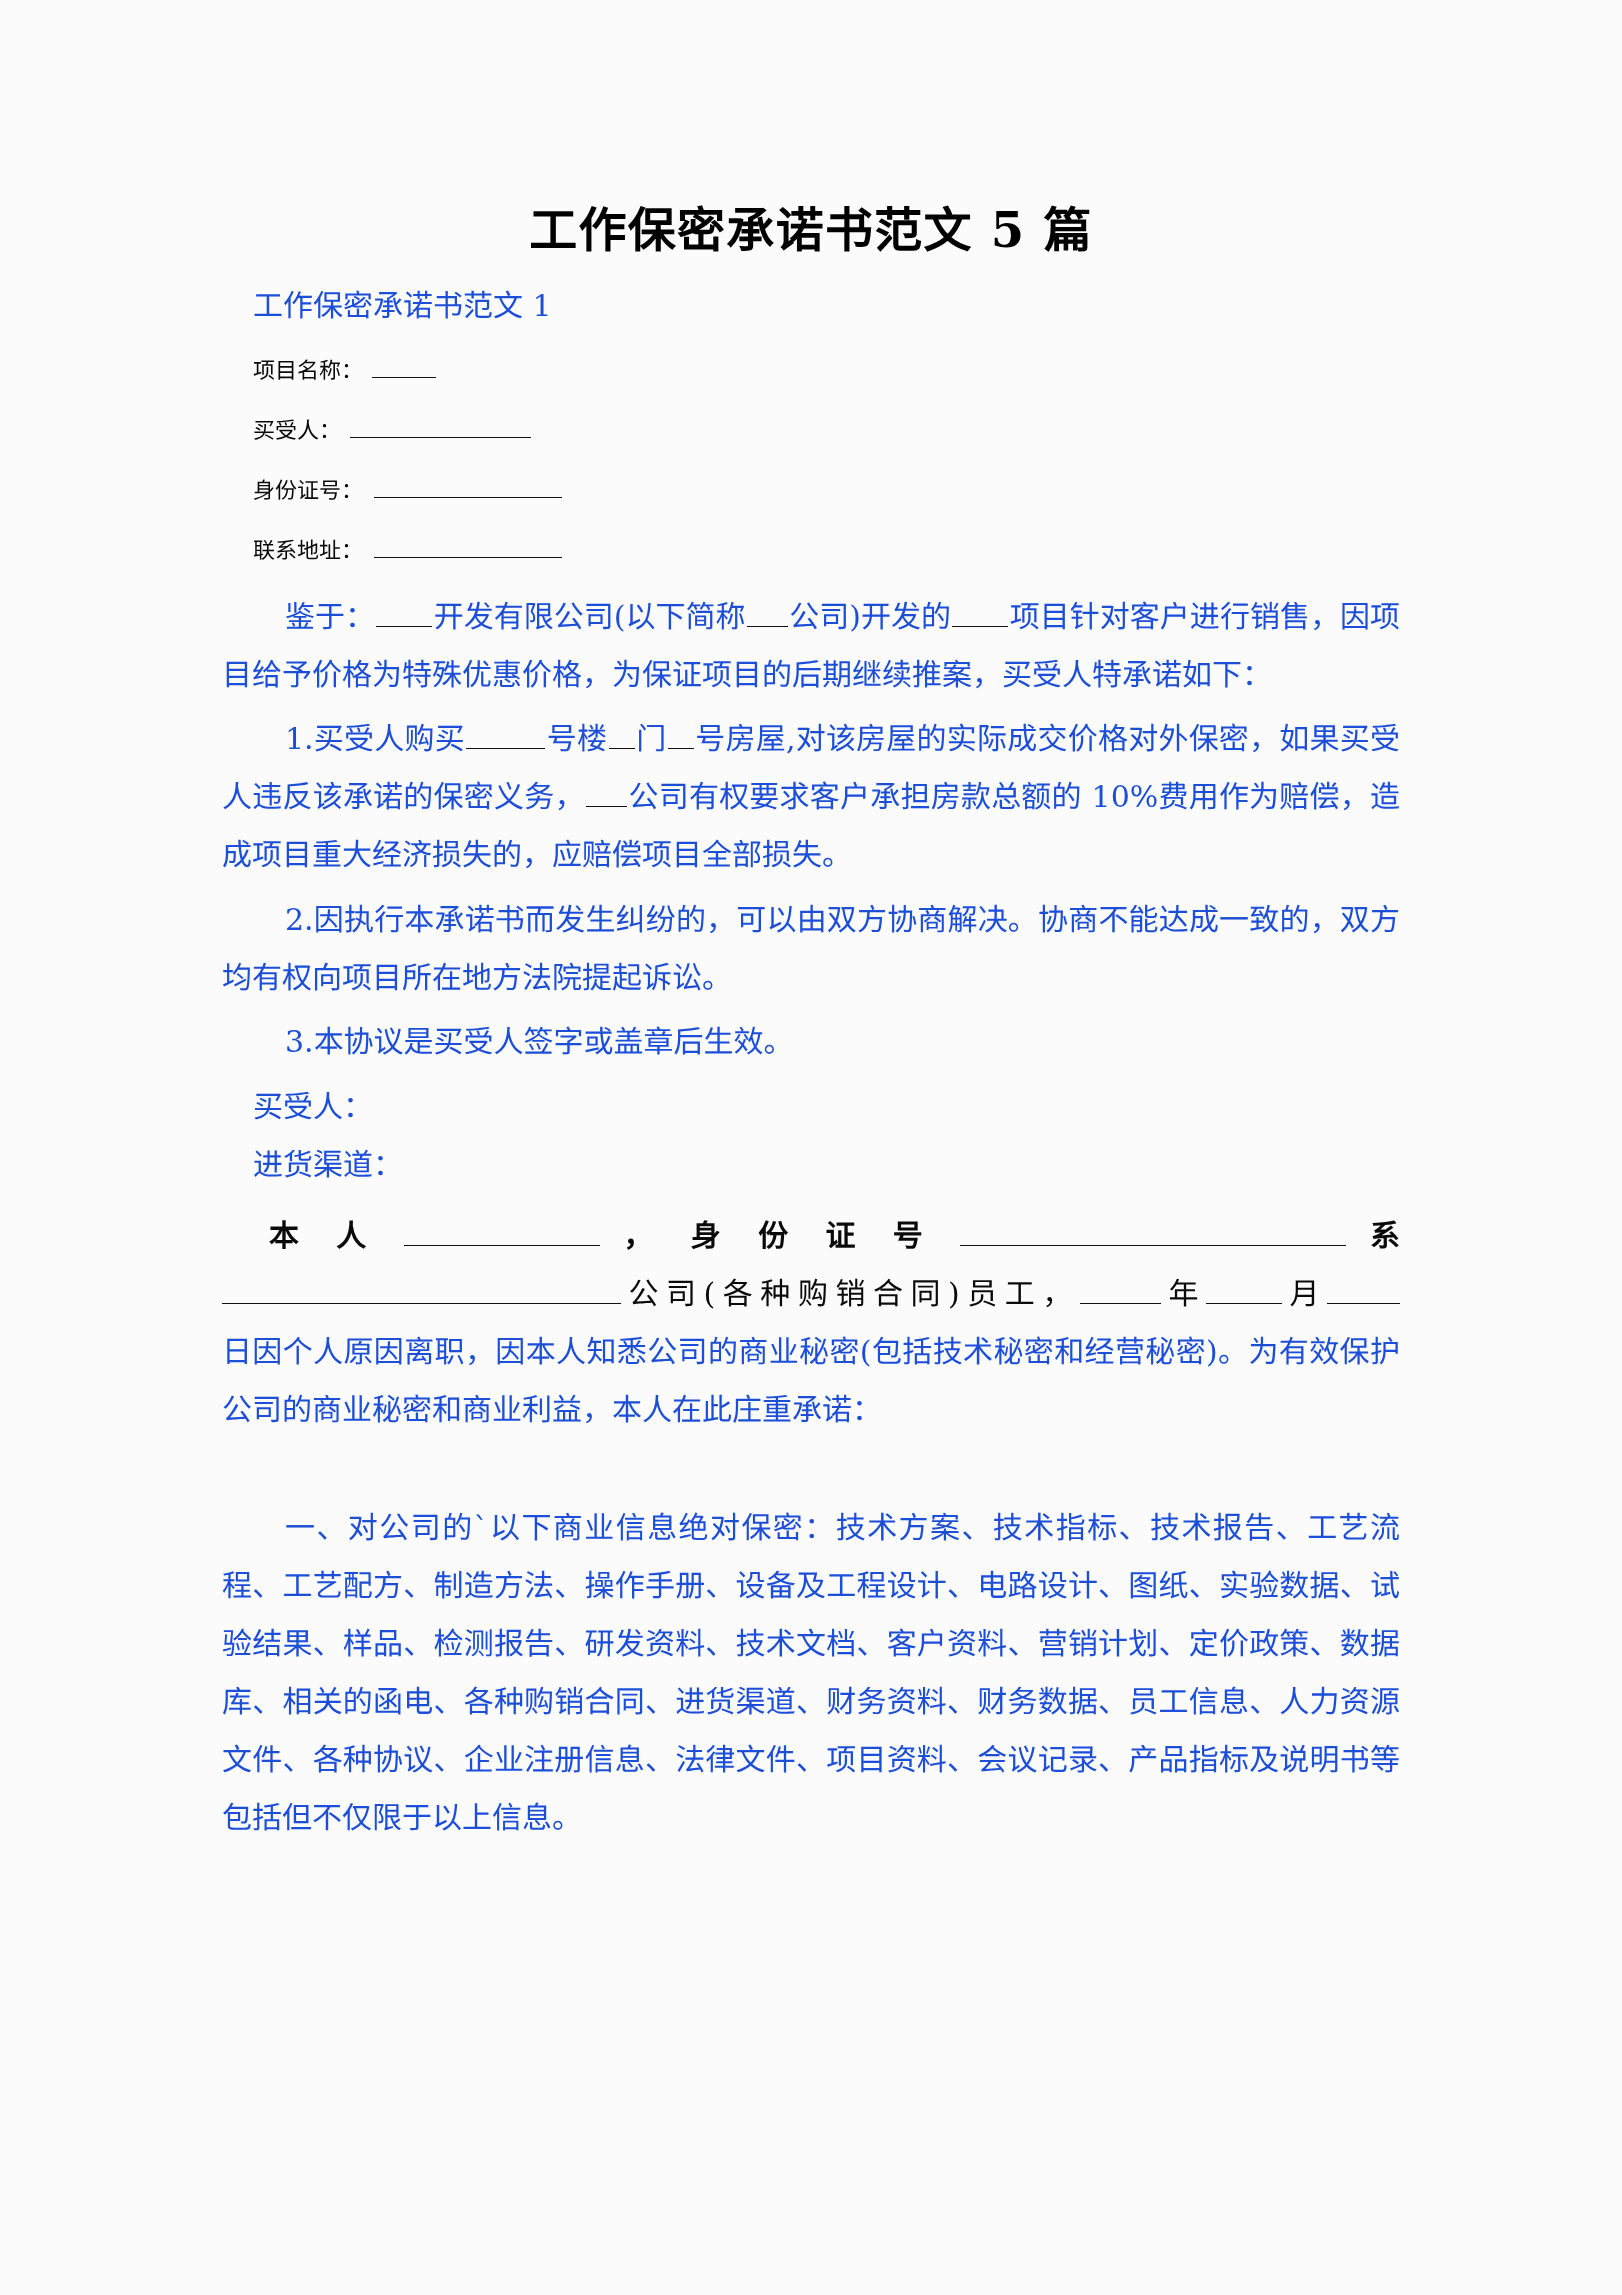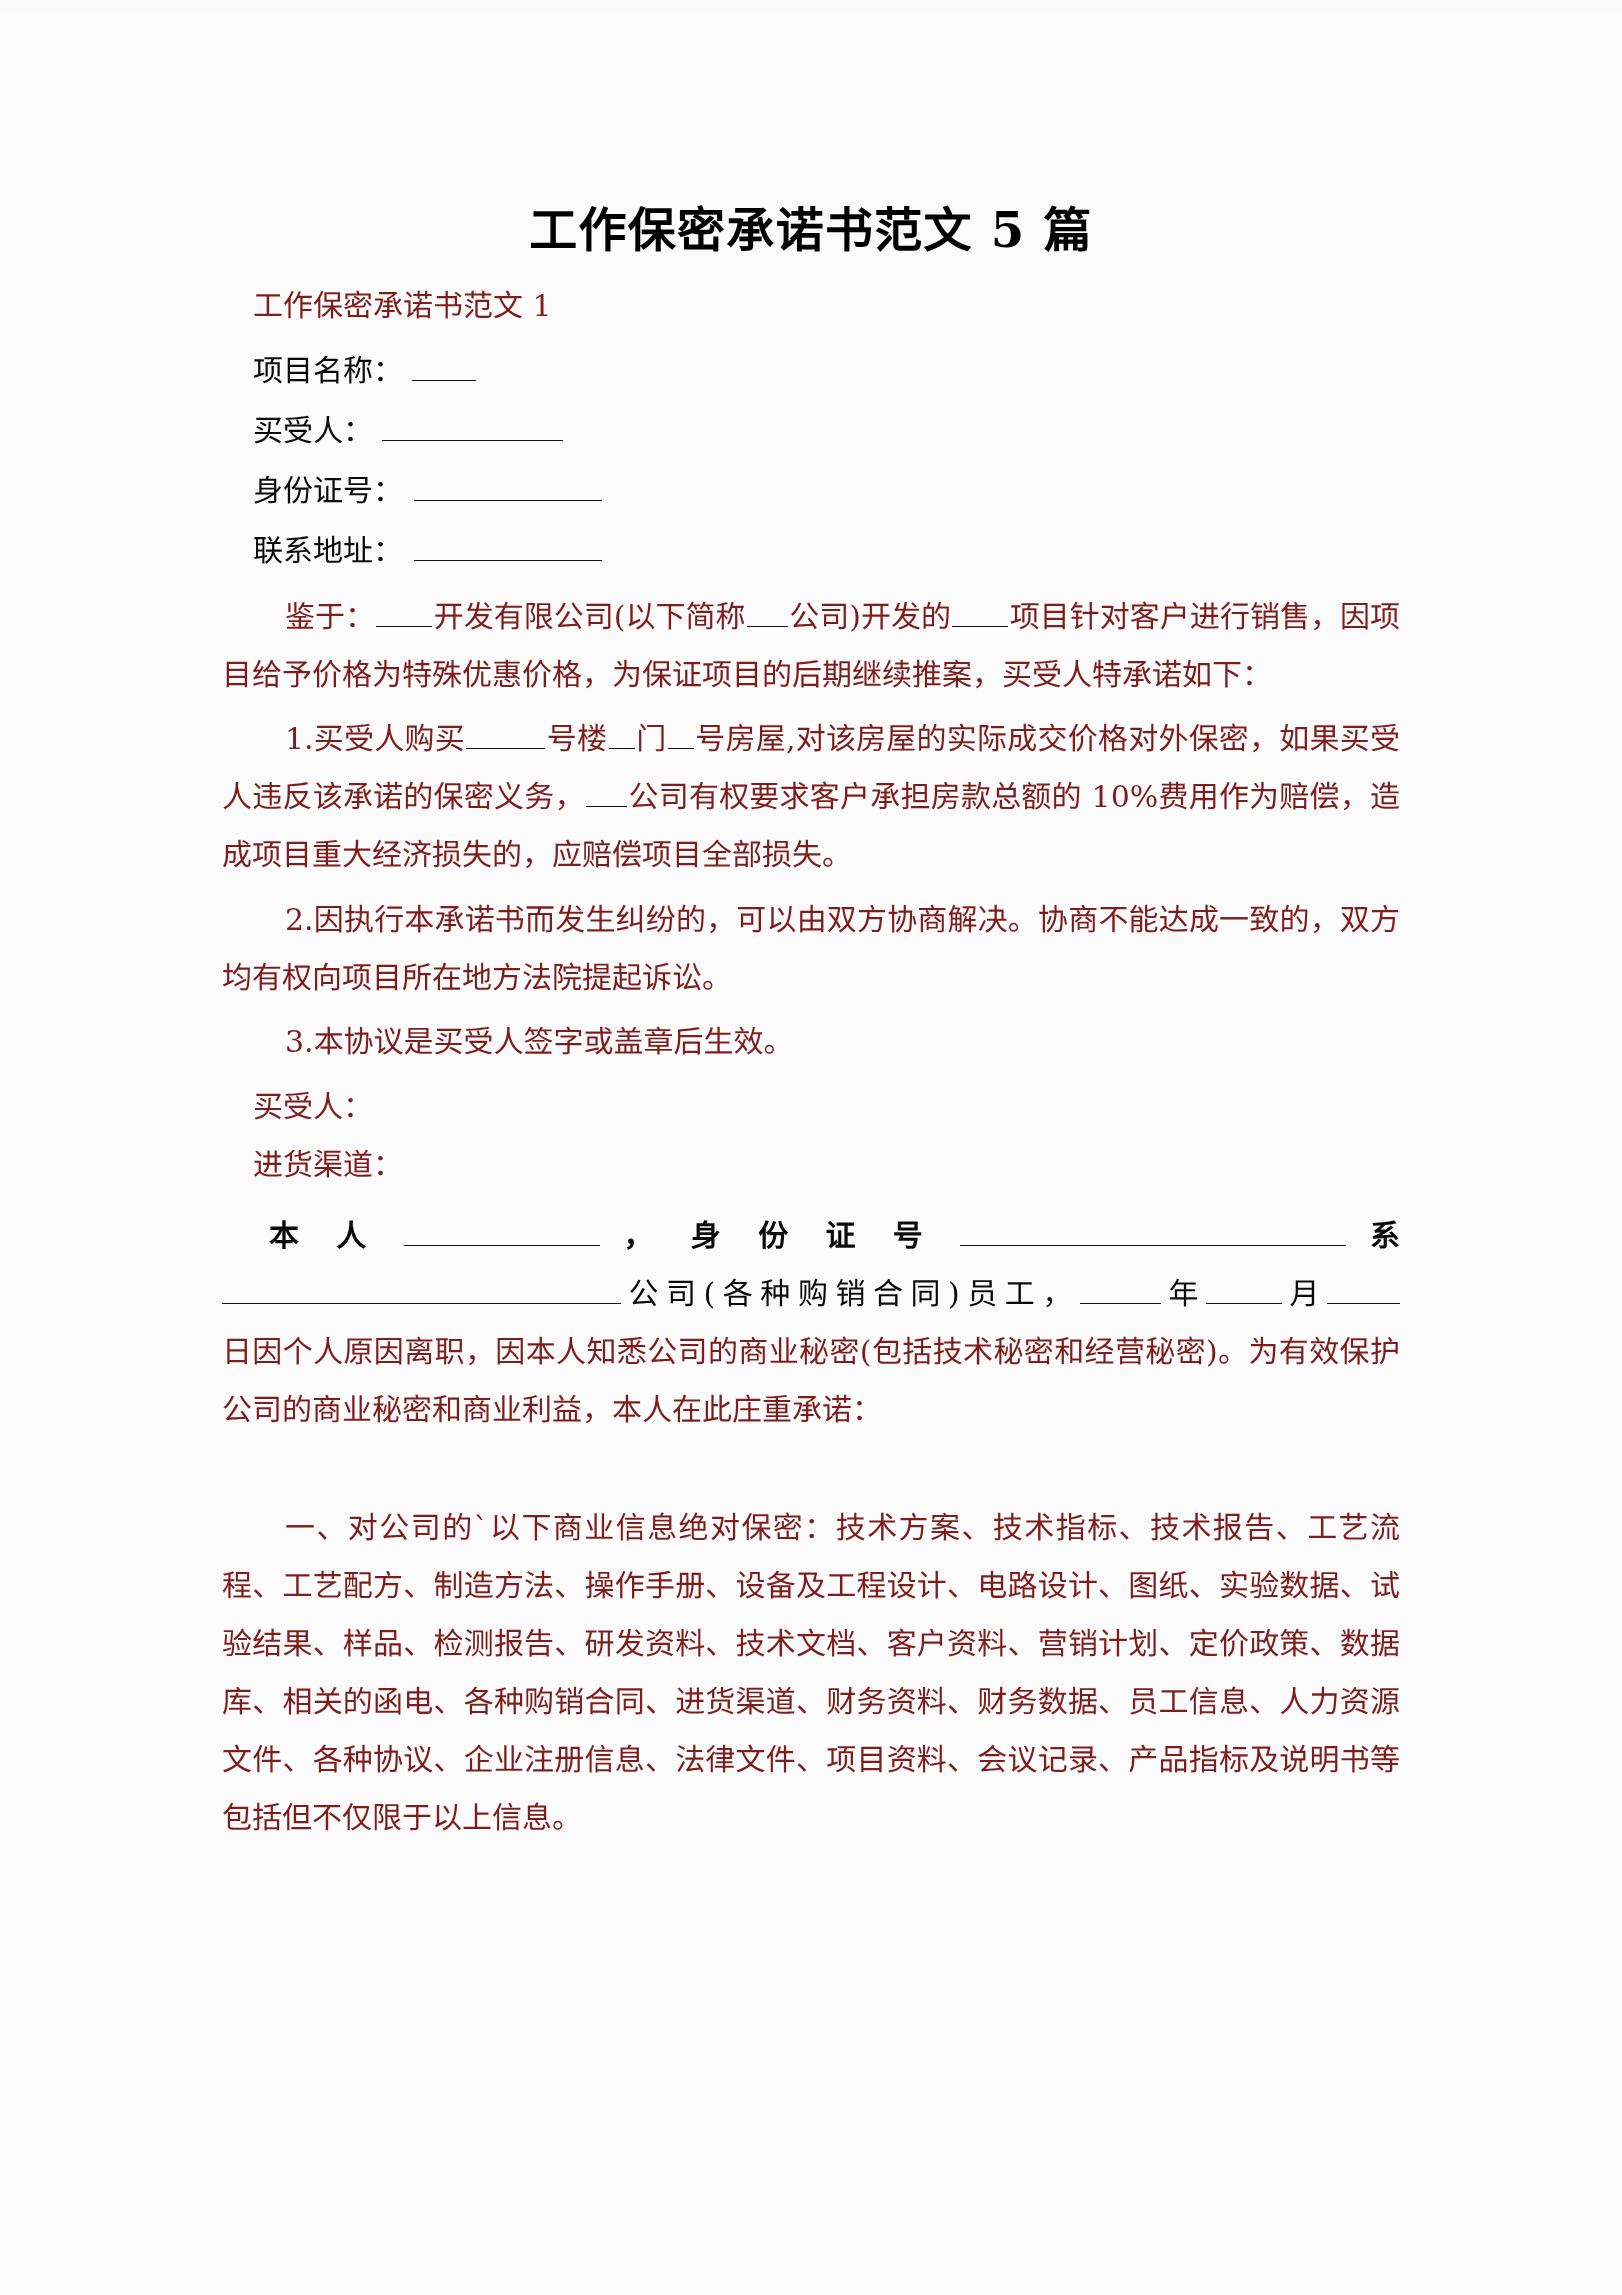--- a/index.html
+++ b/index.html
@@ -41,21 +41,21 @@
   }
 
   
   .para {
     font-size: 30px;
     line-height: 58px;
     margin: 0;
     text-align: justify;
     text-justify: inter-ideograph;
     word-break: break-all;
-    color: #7f1d1d;
+    color: #1d4ed8;
   }
   .para.indent {
     text-indent: 63px;
   }
   .para.section-head {
     text-indent: 31px;
   }
 
   
   .gap-sm { height: 6.5px; }
@@ -73,21 +73,21 @@
   .blank-xxs { width: 26px; }
   .blank-xs  { width: 41px; }
   .blank-s   { width: 56px; }
   .blank-m   { width: 79px; }
   .blank-field-s  { width: 64px;  margin-left: 9.2px; }
   .blank-field-m  { width: 181px; margin-left: 9.2px; }
   .blank-field-l  { width: 188px; margin-left: 10.5px; }
 
   
   .form-row {
-    font-size: 30px;
+    font-size: 22px;
     line-height: 60px;
     margin: 0;
     text-indent: 31px;
     white-space: nowrap;
   }
 
   
   .para-spread {
     font-size: 30px;
     line-height: 58px;

